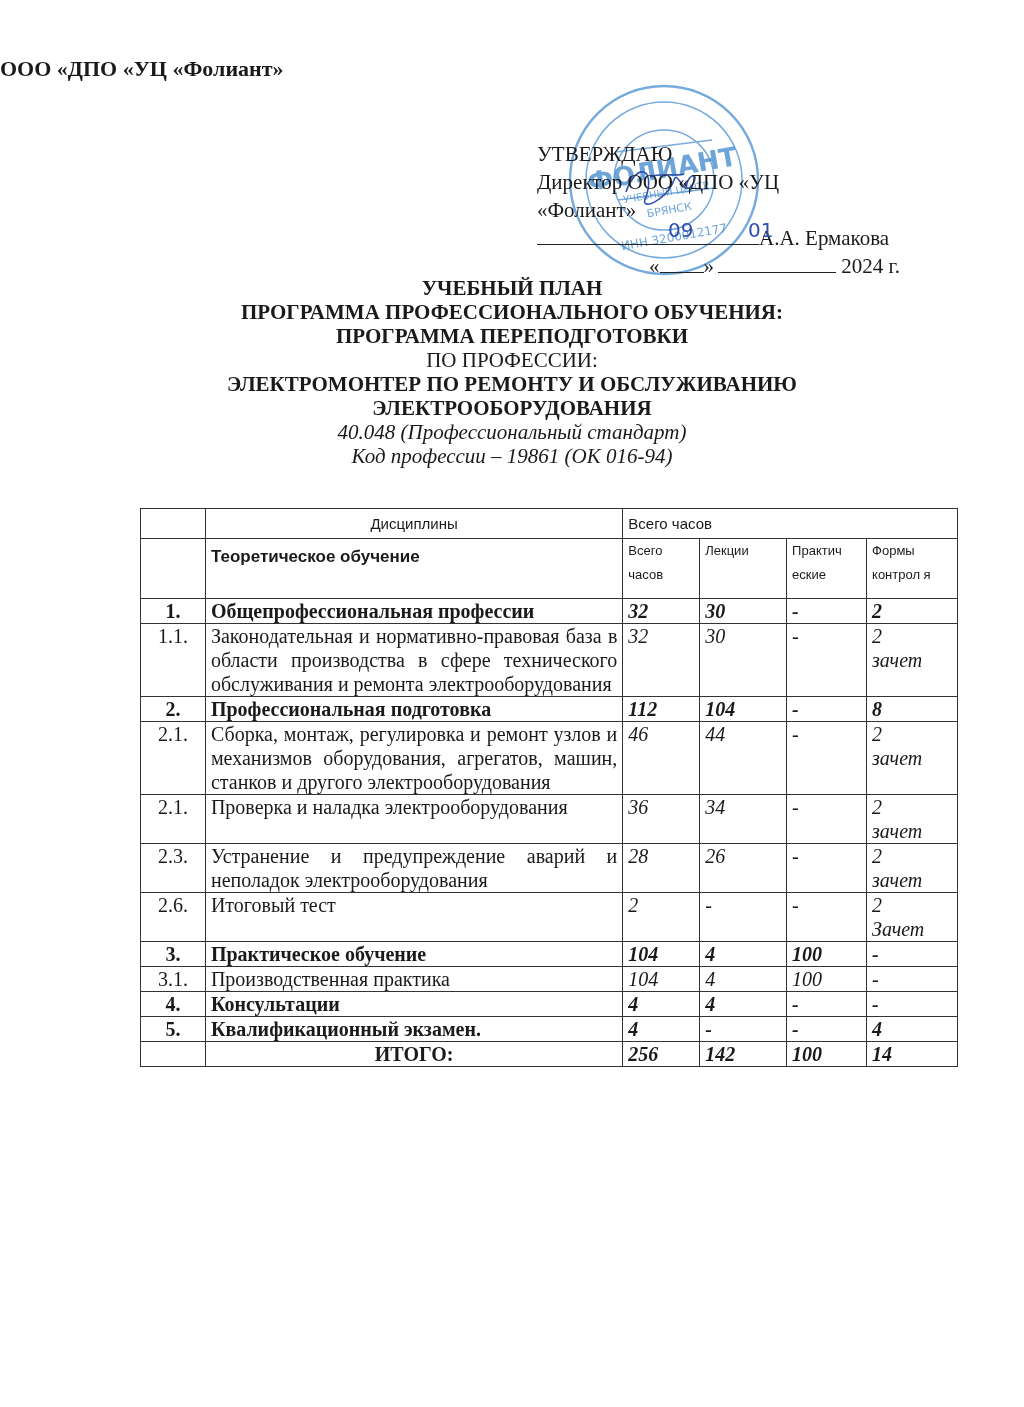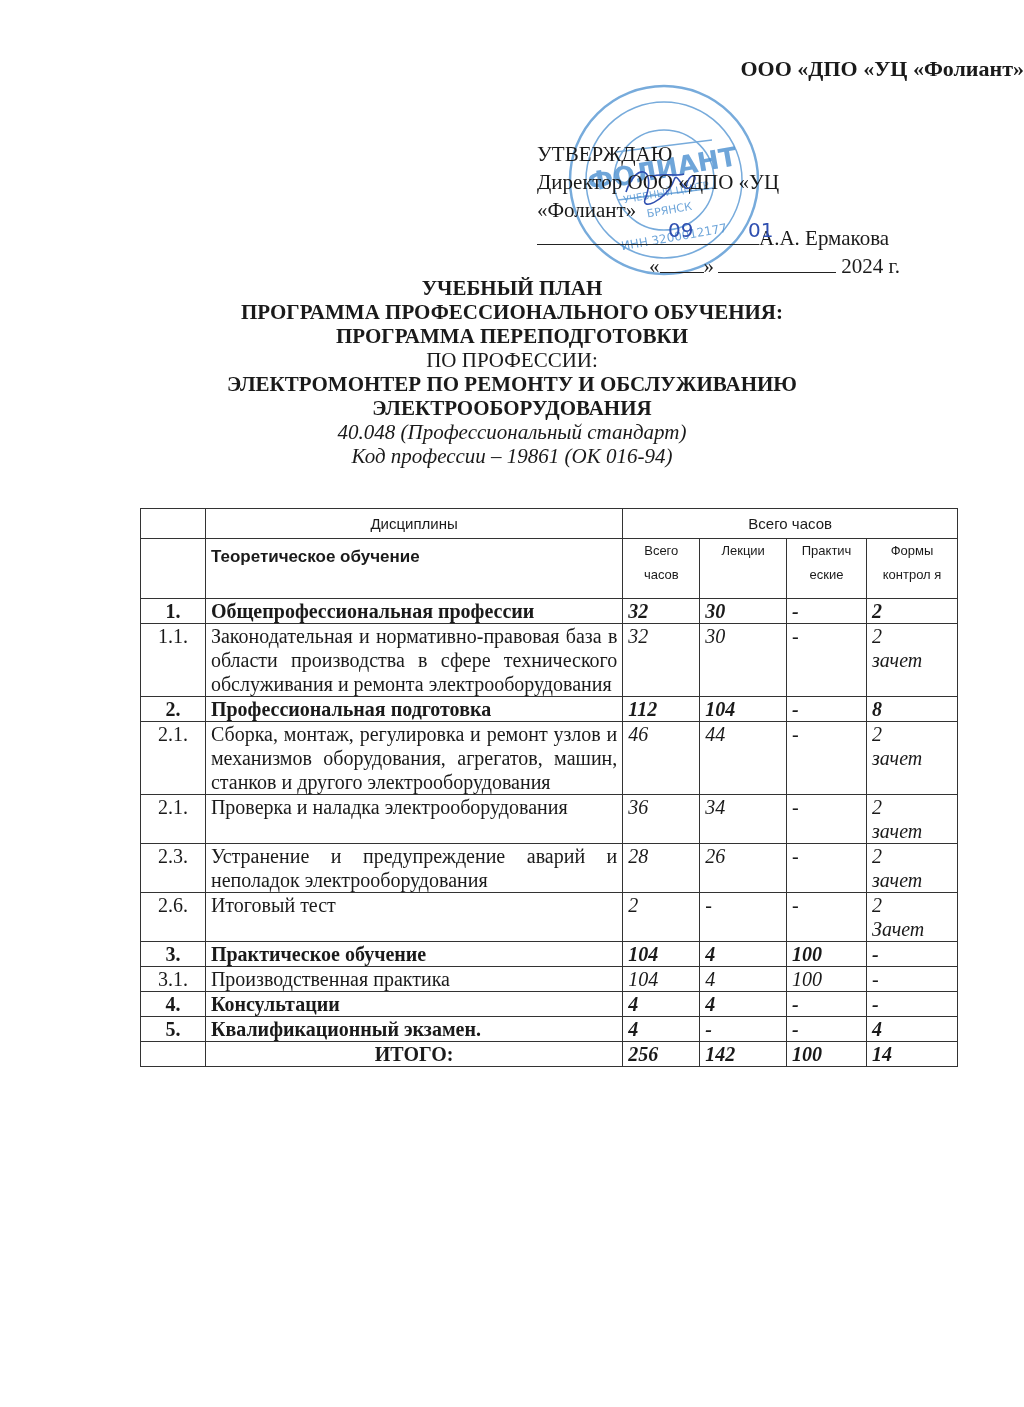--- a/index.html
+++ b/index.html
@@ -1,36 +1,36 @@
 <!DOCTYPE html>
 <html><head>
 <meta charset="utf-8">
 <style>
   html, body { margin: 0; padding: 0; background: #ffffff; }
   body { width: 1024px; height: 1407px; position: relative; overflow: hidden;
          font-family: "Liberation Serif", serif; color: #1a1a1a; }
-  .org { position: absolute; left: 0; width: 1024px; top: 56px; text-align: right;
+  .org { position: absolute; left: 0; width: 1024px; top: 56px; text-align: left;
          font-weight: bold; font-size: 22px; }
   .approve { position: absolute; left: 537px; top: 108px; font-size: 21px; line-height: 28px; width: 380px; margin-top: 32px; }
   .approve .line { white-space: nowrap; }
   .sig-line { display: inline-block; width: 222px; border-bottom: 1.5px solid #222; height: 20px; vertical-align: baseline; }
   .date-line-a { display: inline-block; width: 44px; border-bottom: 1.5px solid #222; height: 18px; }
   .date-line-b { display: inline-block; width: 118px; border-bottom: 1.5px solid #222; height: 18px; margin-left: 4px; }
   .hand { color: #2f4fb0; font-family: "DejaVu Sans", sans-serif; font-size: 20px; position: absolute; }
   .stamp { position: absolute; left: 566px; top: 82px; width: 196px; height: 196px; }
   .titleblock { position: absolute; left: 0; top: 276px; width: 1024px; text-align: center; font-size: 21px; line-height: 24px; }
   .titleblock .b { font-weight: bold; }
   .titleblock .i { font-style: italic; }
   table.plan { position: absolute; left: 140px; top: 508px; border-collapse: collapse; width: 818px;
                font-size: 20px; }
   table.plan td { border: 1.5px solid #333; padding: 0 5px; vertical-align: top; line-height: 24px; }
   td.num { text-align: center; width: 54px; }
   td.name { width: 407px; text-align: justify; }
   td.v { text-align: left; font-style: italic; }
-  .hdr-small { font-family: "Liberation Sans", sans-serif; font-size: 13px; line-height: 17px; text-align: center; }
+  .hdr-small { font-family: "Liberation Sans", sans-serif; font-size: 13px; line-height: 17px; text-align: left; }
   .b { font-weight: bold; }
   .c1 { width: 66px; } .c2 { width: 76px; } .c3 { width: 69px; } .c4 { width: 80px; }
 </style>
 </head>
 <body>
 
 <div class="org">ООО «ДПО «УЦ «Фолиант»</div>
 
 <svg class="stamp" viewBox="0 0 196 196">
   <g fill="none" stroke="#4a8fd0" opacity="0.75">

